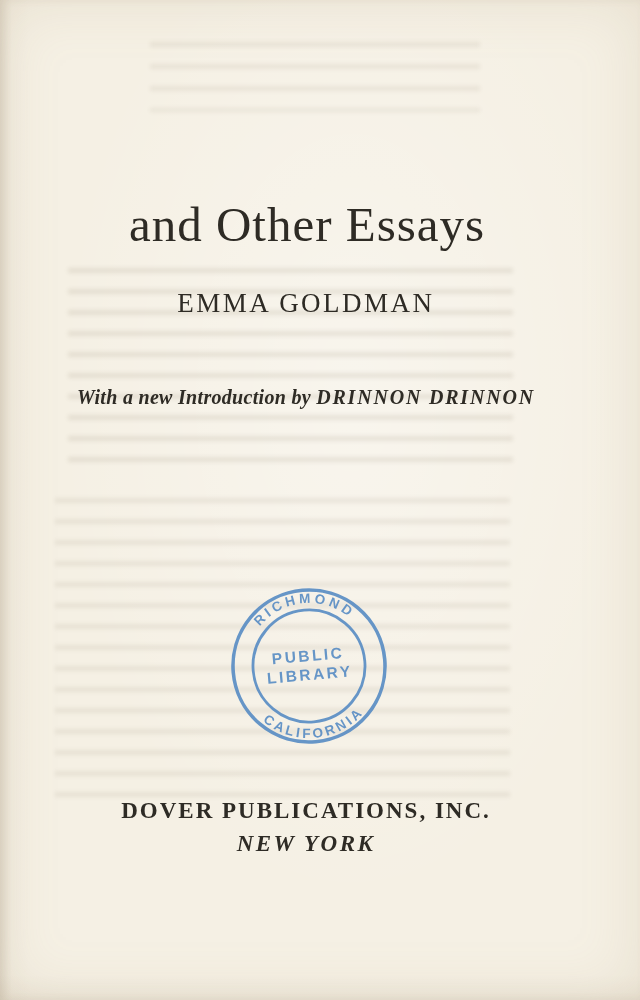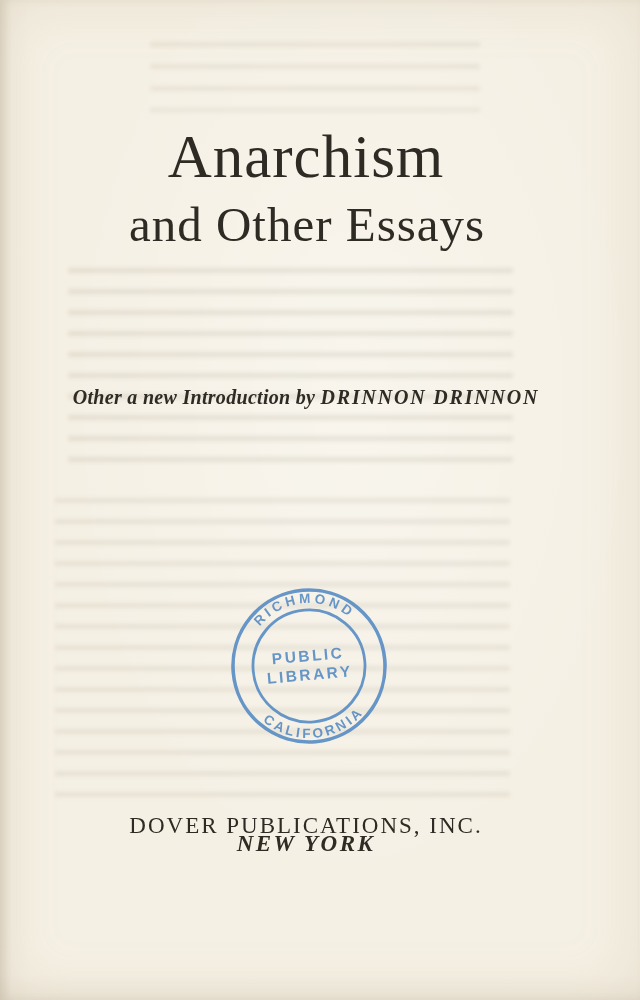--- a/index.html
+++ b/index.html
@@ -16,21 +16,21 @@
     box-shadow: inset 0 0 60px rgba(170,150,110,0.18), inset 4px 0 8px rgba(90,70,40,0.08);
     font-family:"Liberation Serif", serif;
     color:#2e2b25;
   }
   .centered{position:absolute;left:14px;width:584px;text-align:center;white-space:nowrap;}
   .title1{top:126px;font-size:61px;line-height:1;font-weight:400;letter-spacing:1px;margin:0;}
   .title2{top:199px;font-size:49px;line-height:1;font-weight:400;letter-spacing:1px;margin:1px;}
   .author{top:290px;font-size:27px;line-height:1;letter-spacing:2.5px;}
   .intro{top:385px;font-size:20px;line-height:1.2;font-style:italic;font-weight:bold;letter-spacing:0.3px;}
   .intro .intro-name{letter-spacing:1.8px;}
-  .pub1{top:799px;font-size:23px;line-height:1;font-weight:normal;letter-spacing:2px;margin-top:15px;}
+  .pub1{top:799px;font-size:23px;line-height:1;font-weight:bold;letter-spacing:2px;}
   .pub2{top:832px;font-size:23px;line-height:1;font-weight:bold;letter-spacing:2.5px;font-style:italic;}
   .stamp{position:absolute;left:221px;top:578px;width:176px;height:176px;}
   .stamp text{font-family:"Liberation Sans", sans-serif;font-weight:bold;}
   
   .ghost{position:absolute;filter:blur(2px);pointer-events:none;}
   .g1{left:150px;top:42px;width:330px;height:70px;opacity:.12;
       background:repeating-linear-gradient(180deg, rgba(115,100,75,.8) 0 5px, rgba(0,0,0,0) 5px 22px);}
   .g2{left:68px;top:268px;width:445px;height:208px;opacity:.16;
       background:repeating-linear-gradient(180deg, rgba(115,100,75,.8) 0 5px, rgba(0,0,0,0) 5px 21px);}
   .g3{left:55px;top:498px;width:455px;height:300px;opacity:.13;
@@ -38,25 +38,25 @@
 </style>
 </head>
 <body>
 
 <div class="page">
 
   <div class="ghost g1"></div>
   <div class="ghost g2"></div>
   <div class="ghost g3"></div>
 
-  <h1 class="centered title1">Anarchism</h1>
   <h1 class="centered title2">and Other Essays</h1>
 
+  <div class="centered author">EMMA GOLDMAN</div>
 
-  <div class="centered intro"><span>Other a new Introduction by</span> <span class="intro-name">DRINNON DRINNON</span></div>
+  <div class="centered intro"><span>With a new Introduction by</span> <span class="intro-name">DRINNON DRINNON</span></div>
 
   <svg class="stamp" viewBox="0 0 176 176" aria-hidden="true">
     <defs>
       <path id="arcTop" d="M 25 88 A 63 63 0 0 1 151 88"></path>
       <path id="arcBottom" d="M 16 88 A 72 72 0 0 0 160 88"></path>
     </defs>
     <g transform="rotate(-5 88 88)" opacity="0.85">
       <circle cx="88" cy="88" r="76" fill="none" stroke-width="3.6" stroke="#4e86c2"></circle>
       <circle cx="88" cy="88" r="56" fill="none" stroke-width="2.8" stroke="#4e86c2"></circle>
       <text font-size="13.5" letter-spacing="3.5" fill="#4e86c2">

